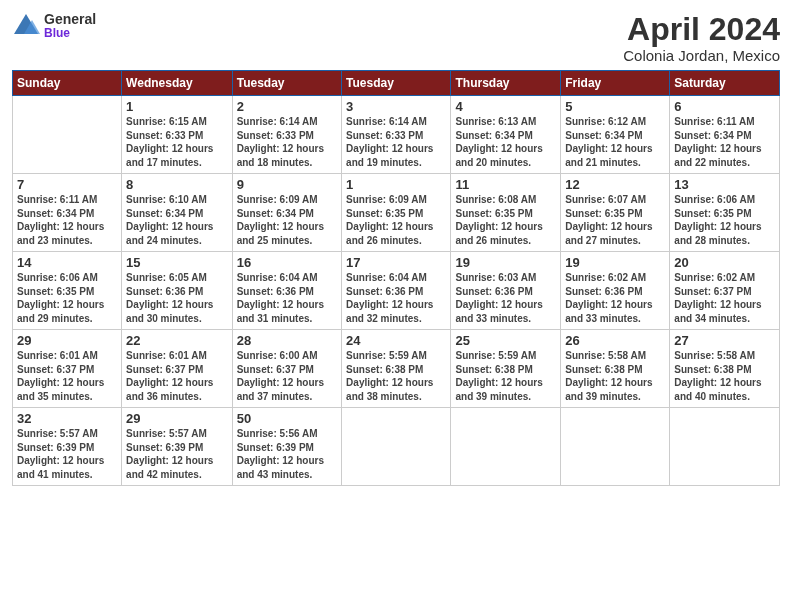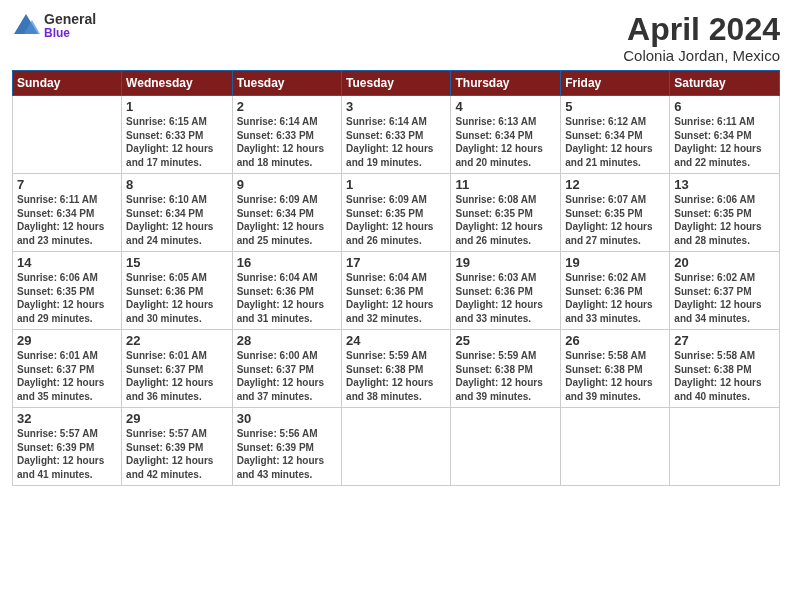--- a/index.html
+++ b/index.html
@@ -254,21 +254,21 @@
         <tr class="week-row">
           <td>
             <span class="day-number">32</span>
             <div class="day-info">Sunrise: 5:57 AM<br>Sunset: 6:39 PM<br>Daylight: 12 hours<br>and 41 minutes.</div>
           </td>
           <td>
             <span class="day-number">29</span>
             <div class="day-info">Sunrise: 5:57 AM<br>Sunset: 6:39 PM<br>Daylight: 12 hours<br>and 42 minutes.</div>
           </td>
           <td>
-            <span class="day-number">30</span>
+            <span class="day-number">50</span>
             <div class="day-info">Sunrise: 5:56 AM<br>Sunset: 6:39 PM<br>Daylight: 12 hours<br>and 43 minutes.</div>
           </td>
           <td class="empty-cell"></td>
           <td class="empty-cell"></td>
           <td class="empty-cell"></td>
           <td class="empty-cell"></td>
         </tr>
       </tbody>
   </table>
 </div>

